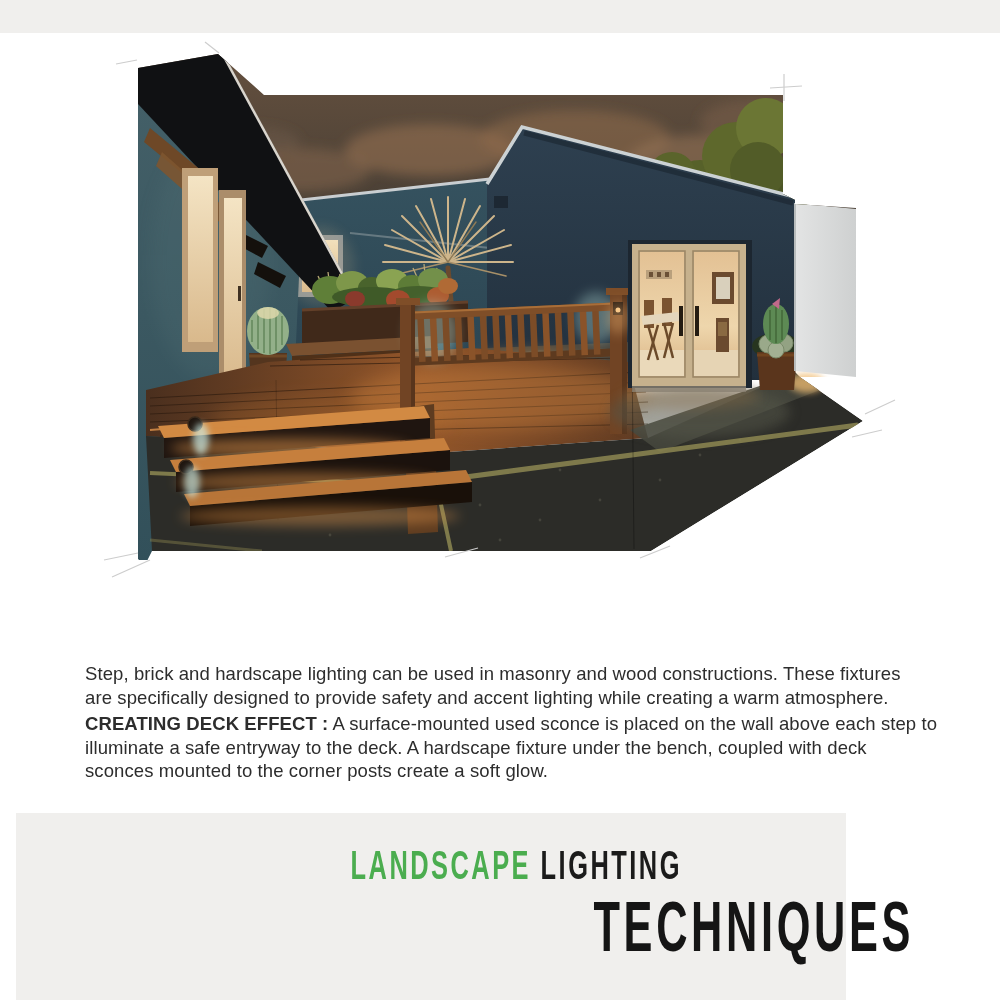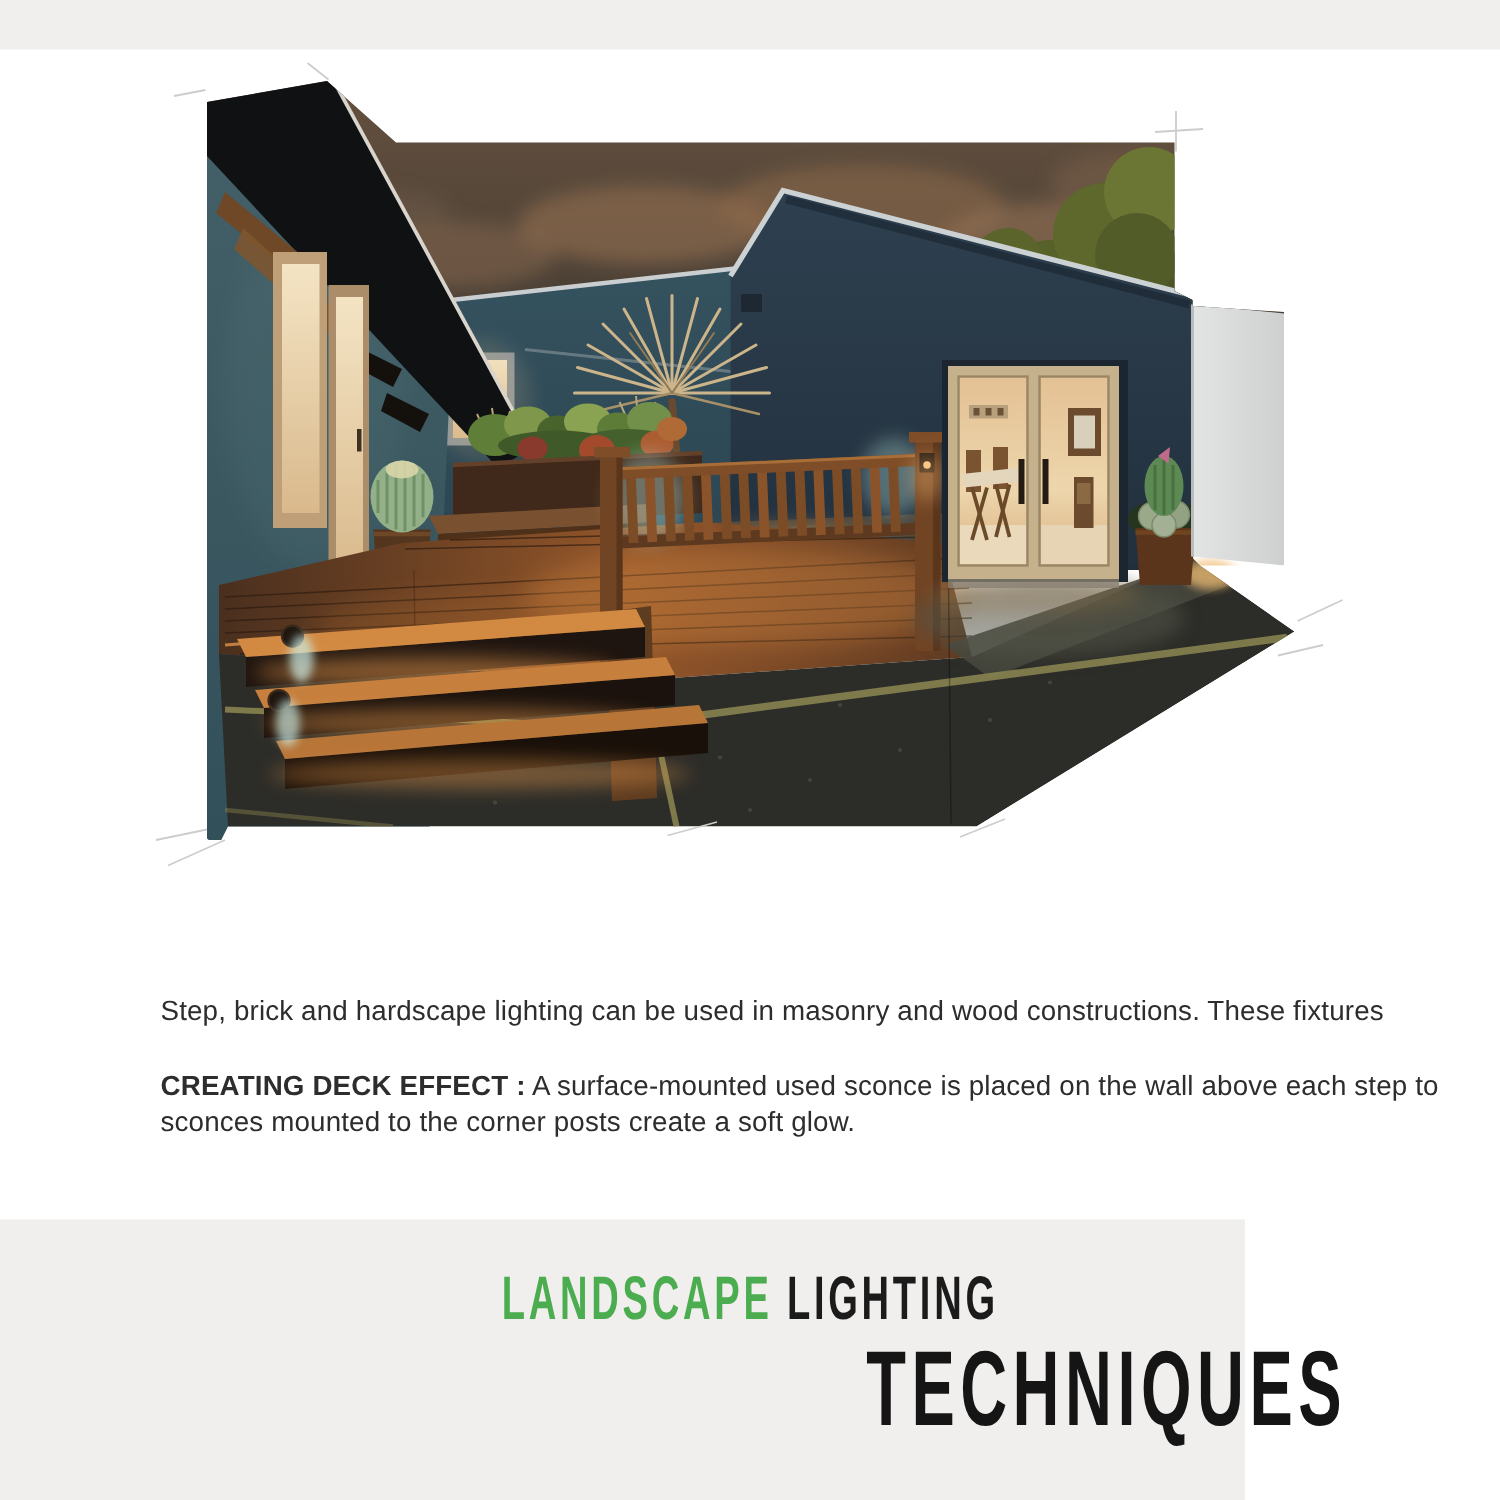--- a/index.html
+++ b/index.html
@@ -7,22 +7,22 @@
         font-family:"Liberation Sans","DejaVu Sans",sans-serif;}
   .topband{position:absolute;left:0;top:0;width:1000px;height:33px;background:#f0efed;}
   .artwork{position:absolute;left:0;top:0;width:1000px;height:600px;}
   .headline{position:absolute;left:85px;top:610px;margin:0;line-height:1;}
   .cond{display:inline-block;transform:scaleX(.64);transform-origin:0 50%;
         font-weight:700;font-size:45px;letter-spacing:1px;color:#4bad4f;white-space:nowrap;}
   .bodytext{position:absolute;left:85px;margin:0;font-size:18.5px;line-height:23.5px;
         color:#2d2d2d;letter-spacing:.1px;}
   .p1{top:662px;}
   .p2{top:712px;}
-  .line{display:block;white-space:nowrap;margin-left:22px;}
-  .footer{position:absolute;left:0;top:813px;width:830px;height:187px;background:#f0efed;}
+  .line{display:block;white-space:nowrap;}
+  .footer{position:absolute;left:16px;top:813px;width:830px;height:187px;background:#f0efed;}
   .brand-top{position:absolute;left:0;top:32px;width:1000px;text-align:center;line-height:1;}
   .brand-top .cband{display:inline-block;transform:scaleX(.62);transform-origin:50% 50%;
         font-weight:700;font-size:41px;letter-spacing:4px;white-space:nowrap;color:#1b1b1b;}
   .brand-top .green{color:#4bad4f;}
   .brand-main{position:absolute;left:0;top:78px;width:1000px;text-align:right;line-height:1;}
   .brand-main .cband2{display:inline-block;transform:scaleX(.61);transform-origin:50% 50%;
         font-weight:700;font-size:71px;letter-spacing:6px;white-space:nowrap;color:#151515;}
 </style>
 </head>
 <body>
@@ -397,24 +397,26 @@
         <line x1="104" y1="560" x2="138" y2="553"></line>
         <line x1="112" y1="577" x2="150" y2="560"></line>
         <line x1="445" y1="557" x2="478" y2="548"></line>
       </g>
     </svg>
   </div>
 
 
   <p class="bodytext p1">
     <span class="line">Step, brick and hardscape lighting can be used in masonry and wood constructions. These fixtures</span>
+    <span class="line">are specifically designed to provide safety and accent lighting while creating a warm atmosphere.</span>
   </p>
 
   <p class="bodytext p2">
     <span class="line"><b>CREATING DECK EFFECT :</b><span> A surface-mounted used sconce is placed on the wall above each step to</span></span>
+    <span class="line">illuminate a safe entryway to the deck. A hardscape fixture under the bench, coupled with deck</span>
     <span class="line">sconces mounted to the corner posts create a soft glow.</span>
   </p>
 
   <div class="footer">
     <div class="brand-top">
       <span class="cband"><span class="green">LANDSCAPE</span> <span>LIGHTING</span></span>
     </div>
     <div class="brand-main">
       <span class="cband2">TECHNIQUES</span>
     </div>

